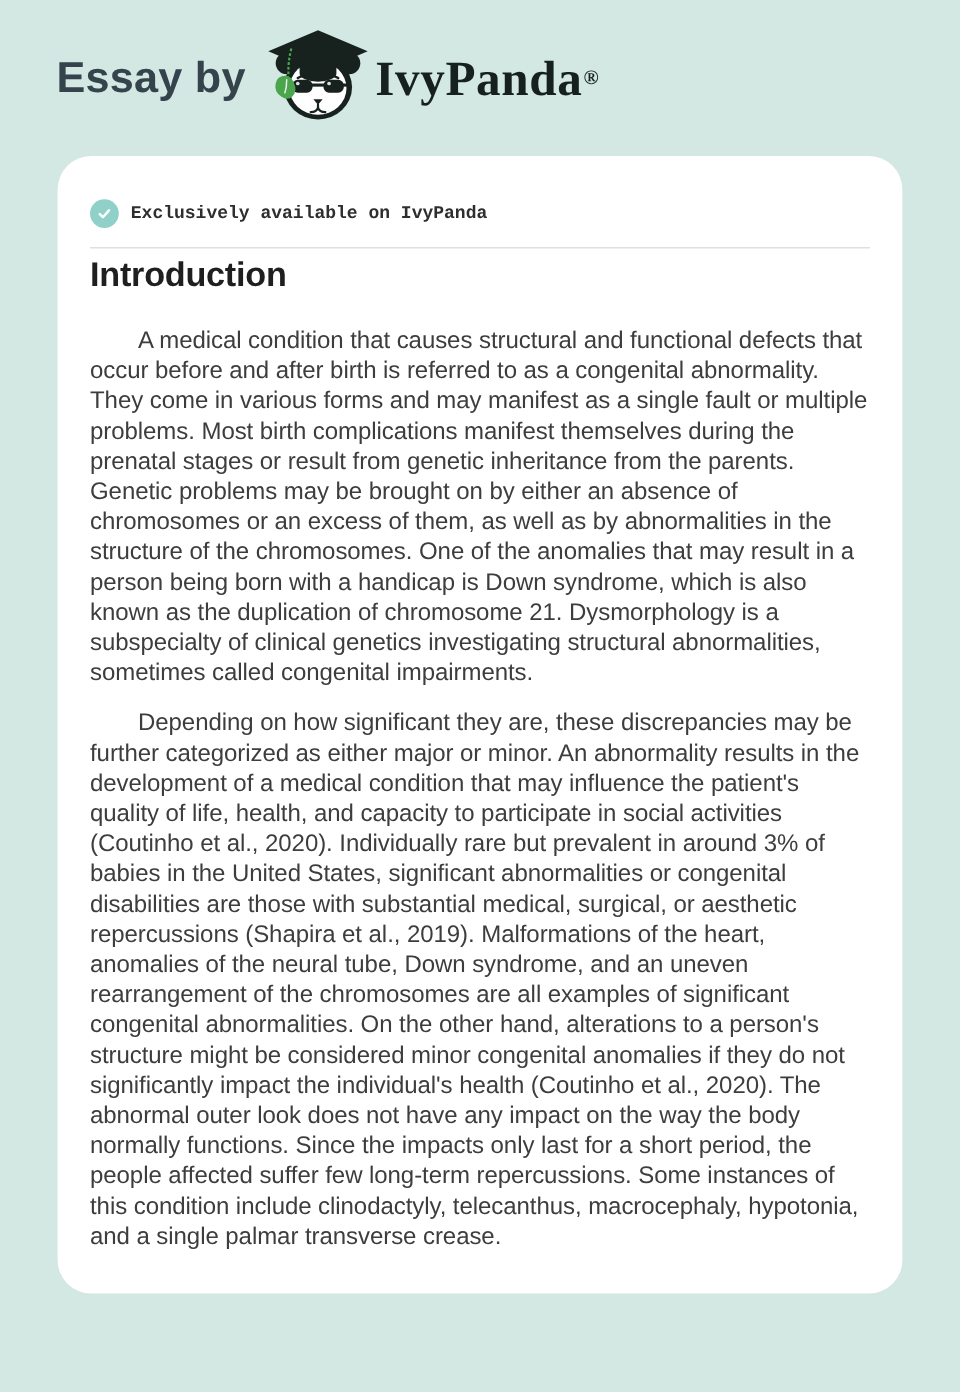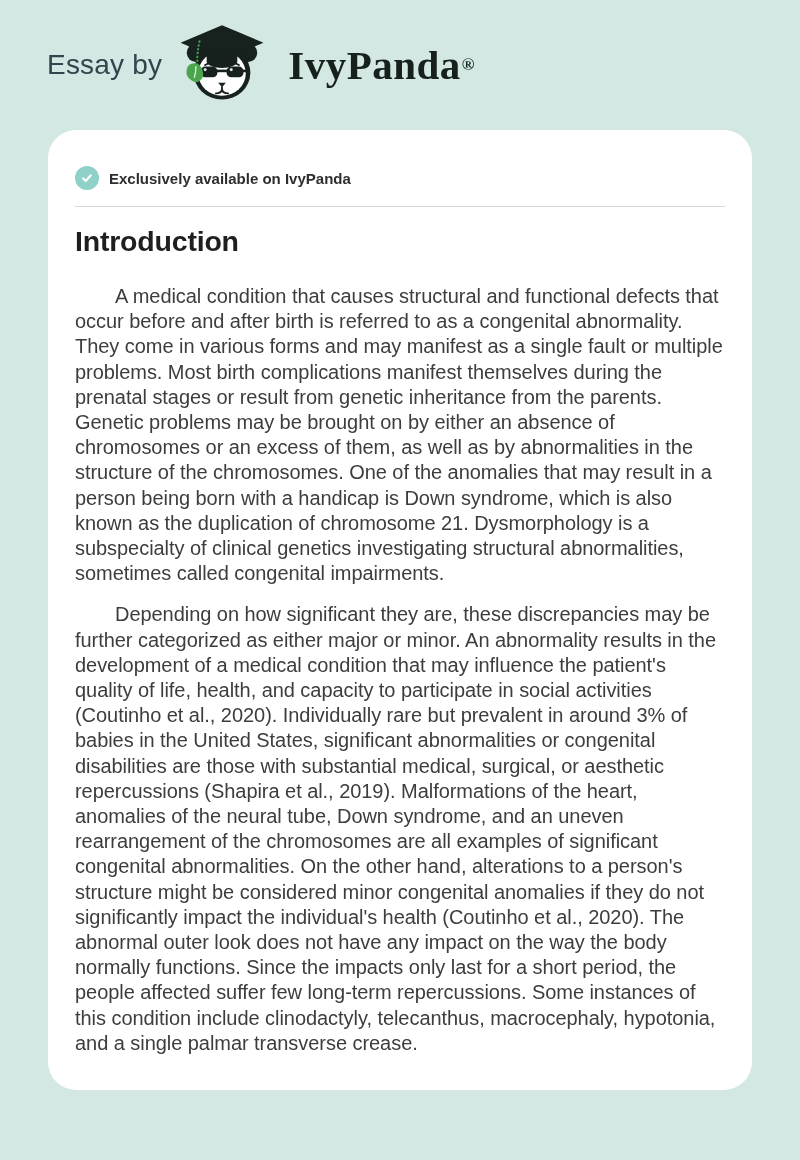--- a/index.html
+++ b/index.html
@@ -12,37 +12,37 @@
     min-height: 1160px;
   }
   
   .site-header {
     height: 130px;
     display: flex;
     align-items: center;
     padding-left: 47px;
   }
   .essay-by {
-    font-size: 28px;
-    font-weight: 400;
+    font-size: 36px;
+    font-weight: 700;
     color: #35444c;
     letter-spacing: 0.2px;
   }
   .logo-wrap {
     display: flex;
     align-items: center;
     margin-left: 14px;
   }
   .logo-svg { width: 92px; height: 88px; display: block; }
   .brand-text {
     font-family: "Liberation Serif", serif;
     font-weight: 700;
     font-size: 41px;
     color: #16211e;
-    margin-left: 20px;
+    margin-left: 2px;
     letter-spacing: 0.5px;
   }
   .brand-reg {
     font-family: "Liberation Serif", serif;
     font-weight: 700;
     font-size: 17px;
     color: #16211e;
     vertical-align: 20px;
     margin-left: 1px;
   }
@@ -75,33 +75,34 @@
     align-items: center;
     justify-content: center;
     flex: 0 0 auto;
   }
   .check-circle svg { width: 12px; height: 12px; display: block; }
   .badge-text {
     font-size: 15px;
     font-weight: 700;
     color: #2e2e2e;
     margin-left: 10px;
+    font-family: Liberation Mono, monospace;
   }
   .divider {
     border: none;
     border-top: 1px solid #d8d8d8;
     height: 0;
     margin: 0 0 6px 0;
   }
   .section-heading {
     font-size: 28.5px;
     font-weight: 700;
     color: #1f1f1f;
     letter-spacing: -0.2px;
-    margin-top: 18px;
+    margin-top: 6px;
     margin-bottom: 26px;
   }
   .body-para {
     font-size: 20px;
     line-height: 25.2px;
     color: #3d3d3d;
     text-indent: 40px;
     letter-spacing: -0.05px;
     margin-bottom: 16px;
     white-space: pre-line;

